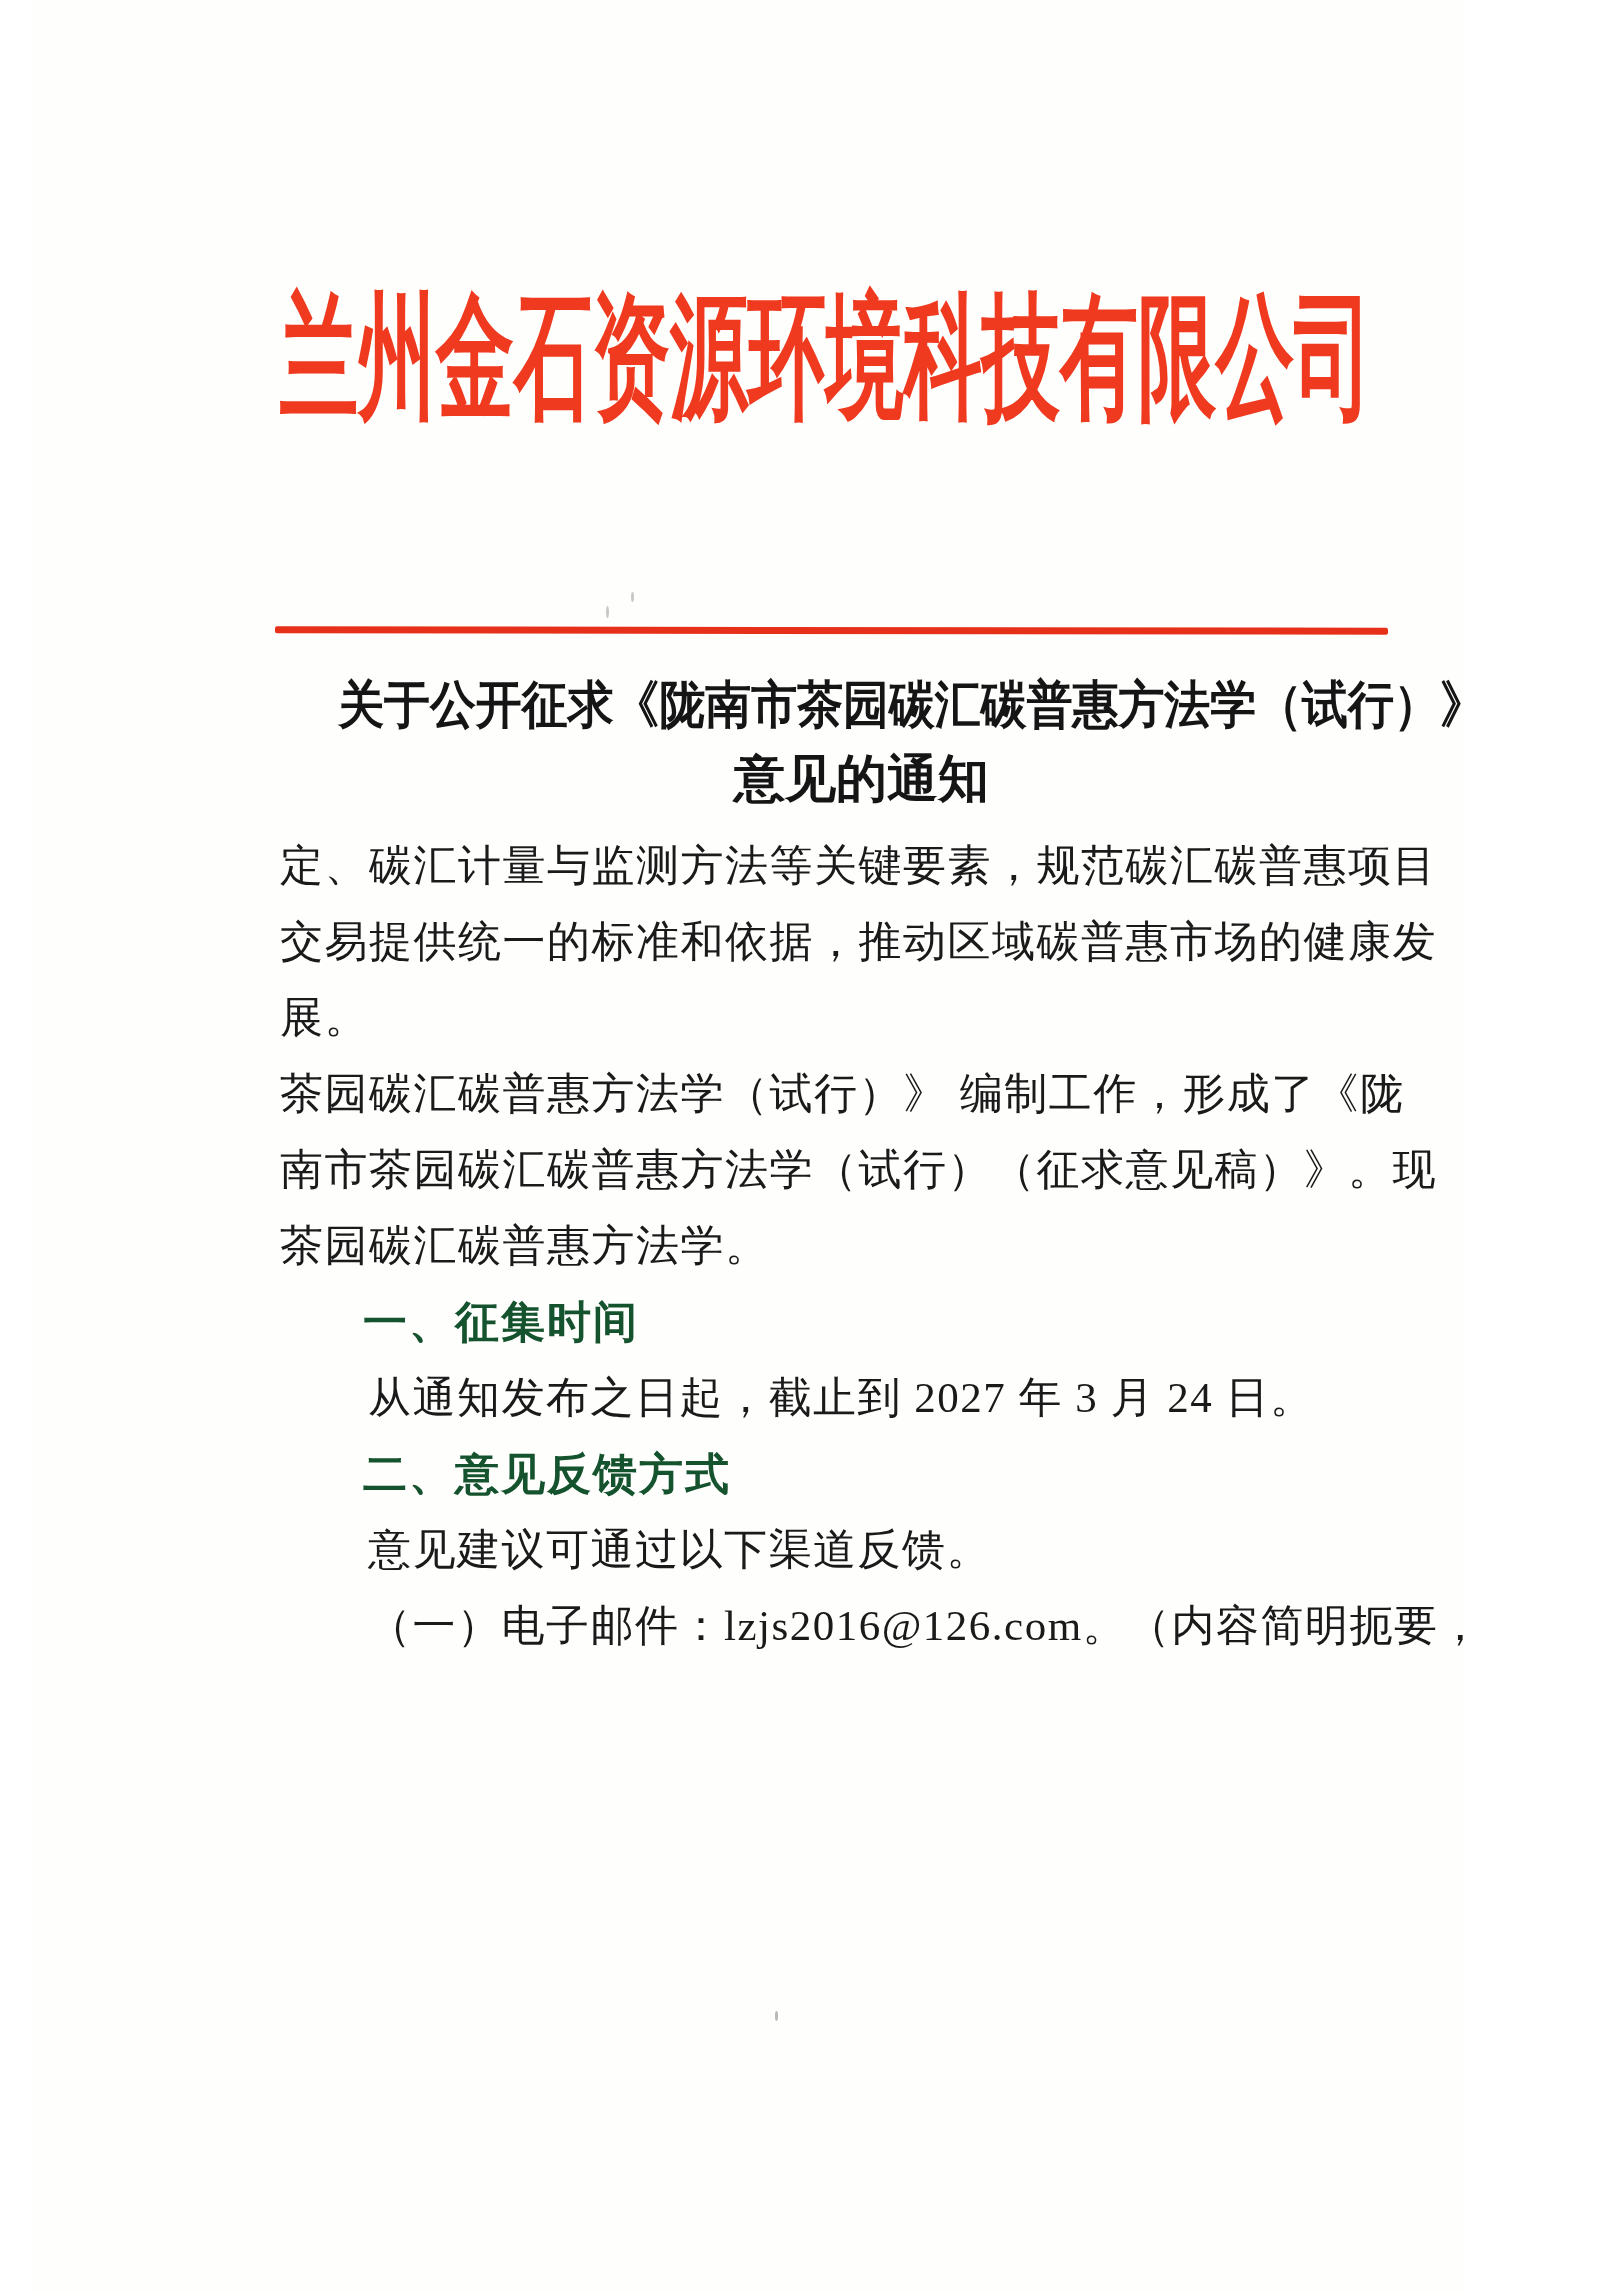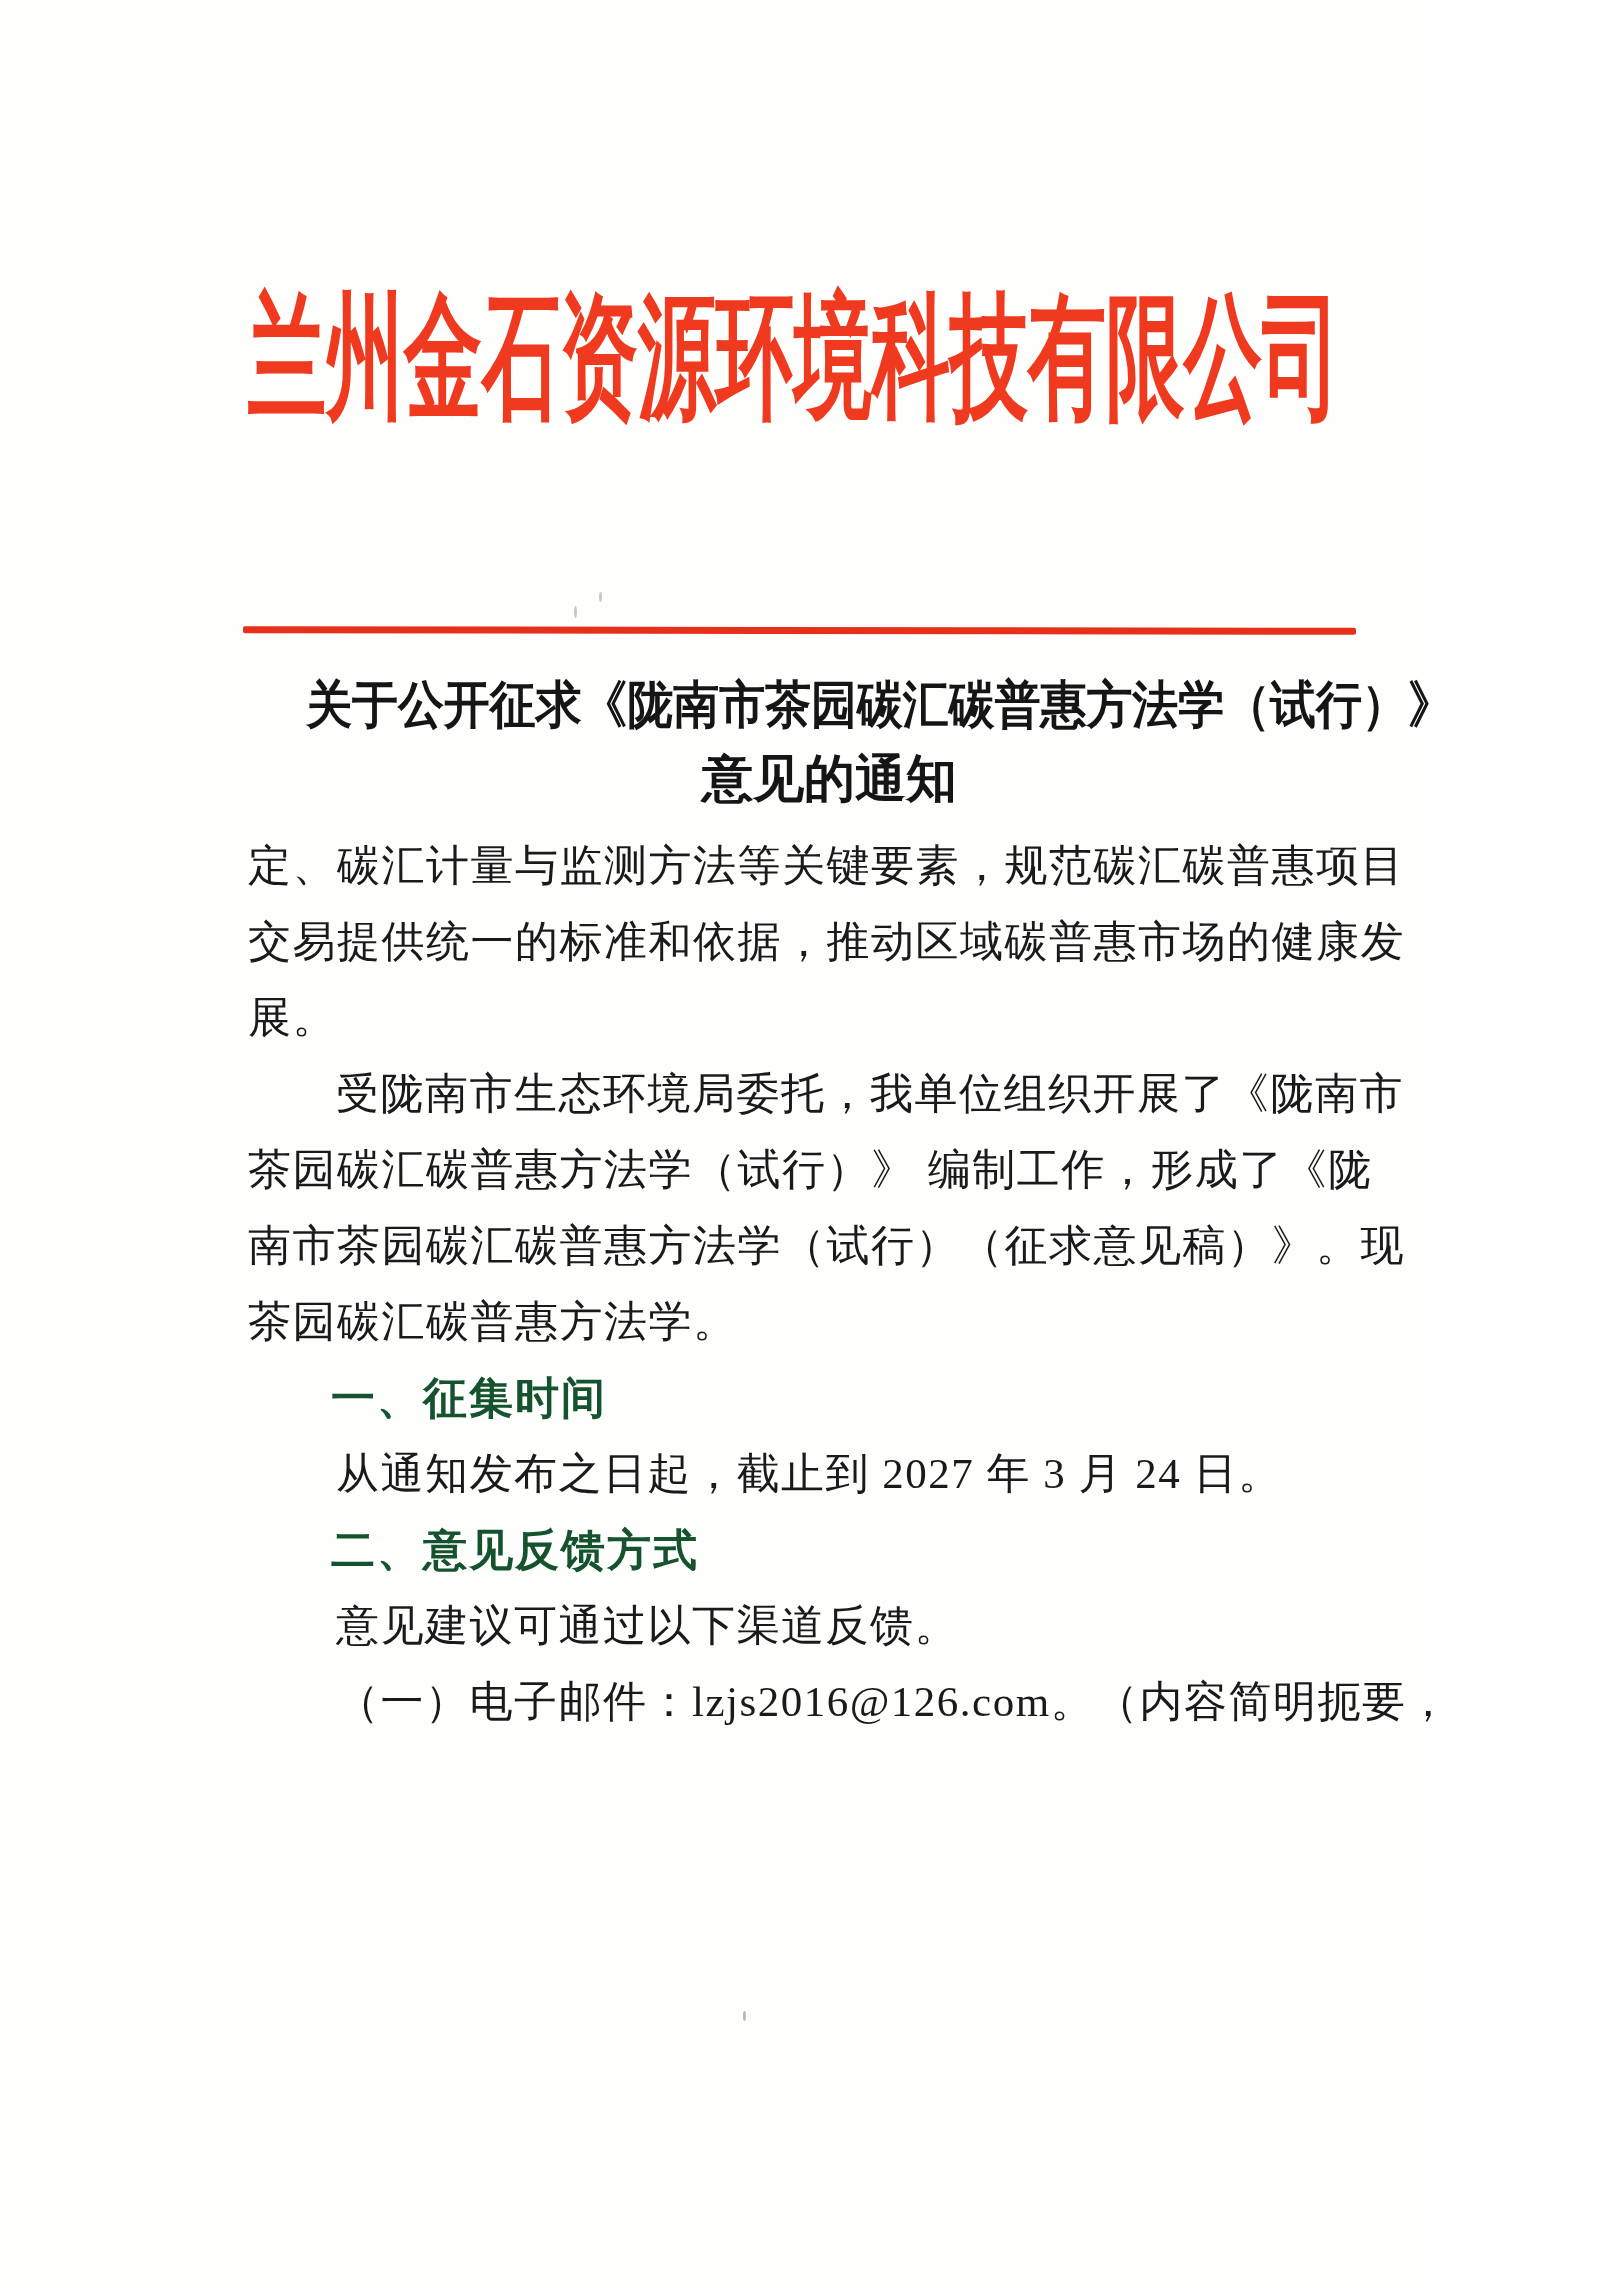--- a/index.html
+++ b/index.html
@@ -3,20 +3,21 @@
 <meta charset="utf-8">
 <style>
   html,body{margin:0;padding:0;background:#ffffff;}
   .page{
     position:relative;
     width:1432px;height:2293px;
     background:#fefefdff;
     overflow:hidden;
     font-family:"Liberation Serif","DejaVu Serif",serif;
     color:#1c1c1c;
+    margin-left:32px;
   }
   
   .letterhead{
     position:absolute;
     top:290px;left:248px;
     font-size:78px;line-height:78px;
     font-weight:bold;
     white-space:nowrap;
     transform:scaleY(1.75);
     transform-origin:top left;
@@ -82,21 +83,20 @@
 
   <div class="title-block">
     <div class="title-line1">关于公开征求《陇南市茶园碳汇碳普惠方法学（试行）》</div>
     <div class="title-line2">意见的通知</div>
   </div>
 
   <div class="body-block">
     <div class="line">定、碳汇计量与监测方法等关键要素，规范碳汇碳普惠项目</div>
     <div class="line">交易提供统一的标准和依据，推动区域碳普惠市场的健康发</div>
     <div class="line">展。</div>
-    <div class="line indent">受陇南市生态环境局委托，我单位组织开展了《陇南市</div>
     <div class="line">茶园碳汇碳普惠方法学（试行）》 编制工作，形成了《陇</div>
     <div class="line">南市茶园碳汇碳普惠方法学（试行）（征求意见稿）》。现</div>
     <div class="line">茶园碳汇碳普惠方法学。</div>
     <div class="line heading">一、征集时间</div>
     <div class="line indent">从通知发布之日起，截止到 2027 年 3 月 24 日。</div>
     <div class="line heading">二、意见反馈方式</div>
     <div class="line indent">意见建议可通过以下渠道反馈。</div>
     <div class="line indent">（一）电子邮件：lzjs2016@126.com。（内容简明扼要，</div>
   </div>
 

